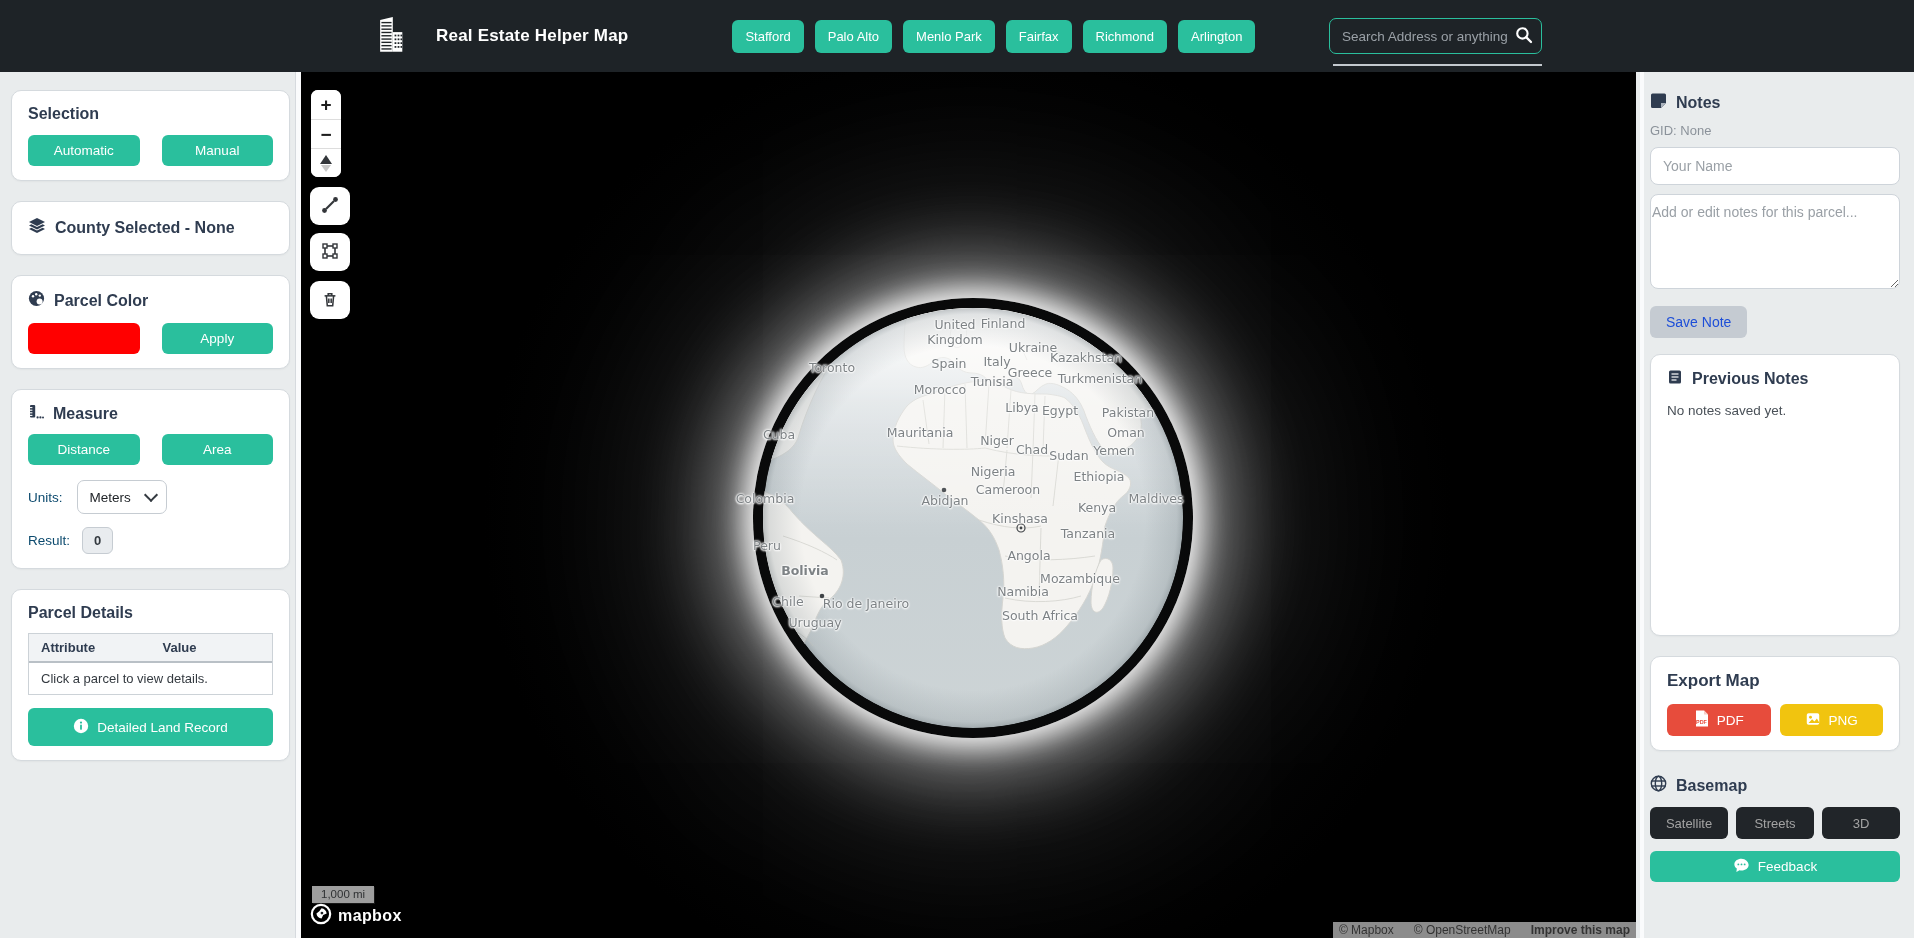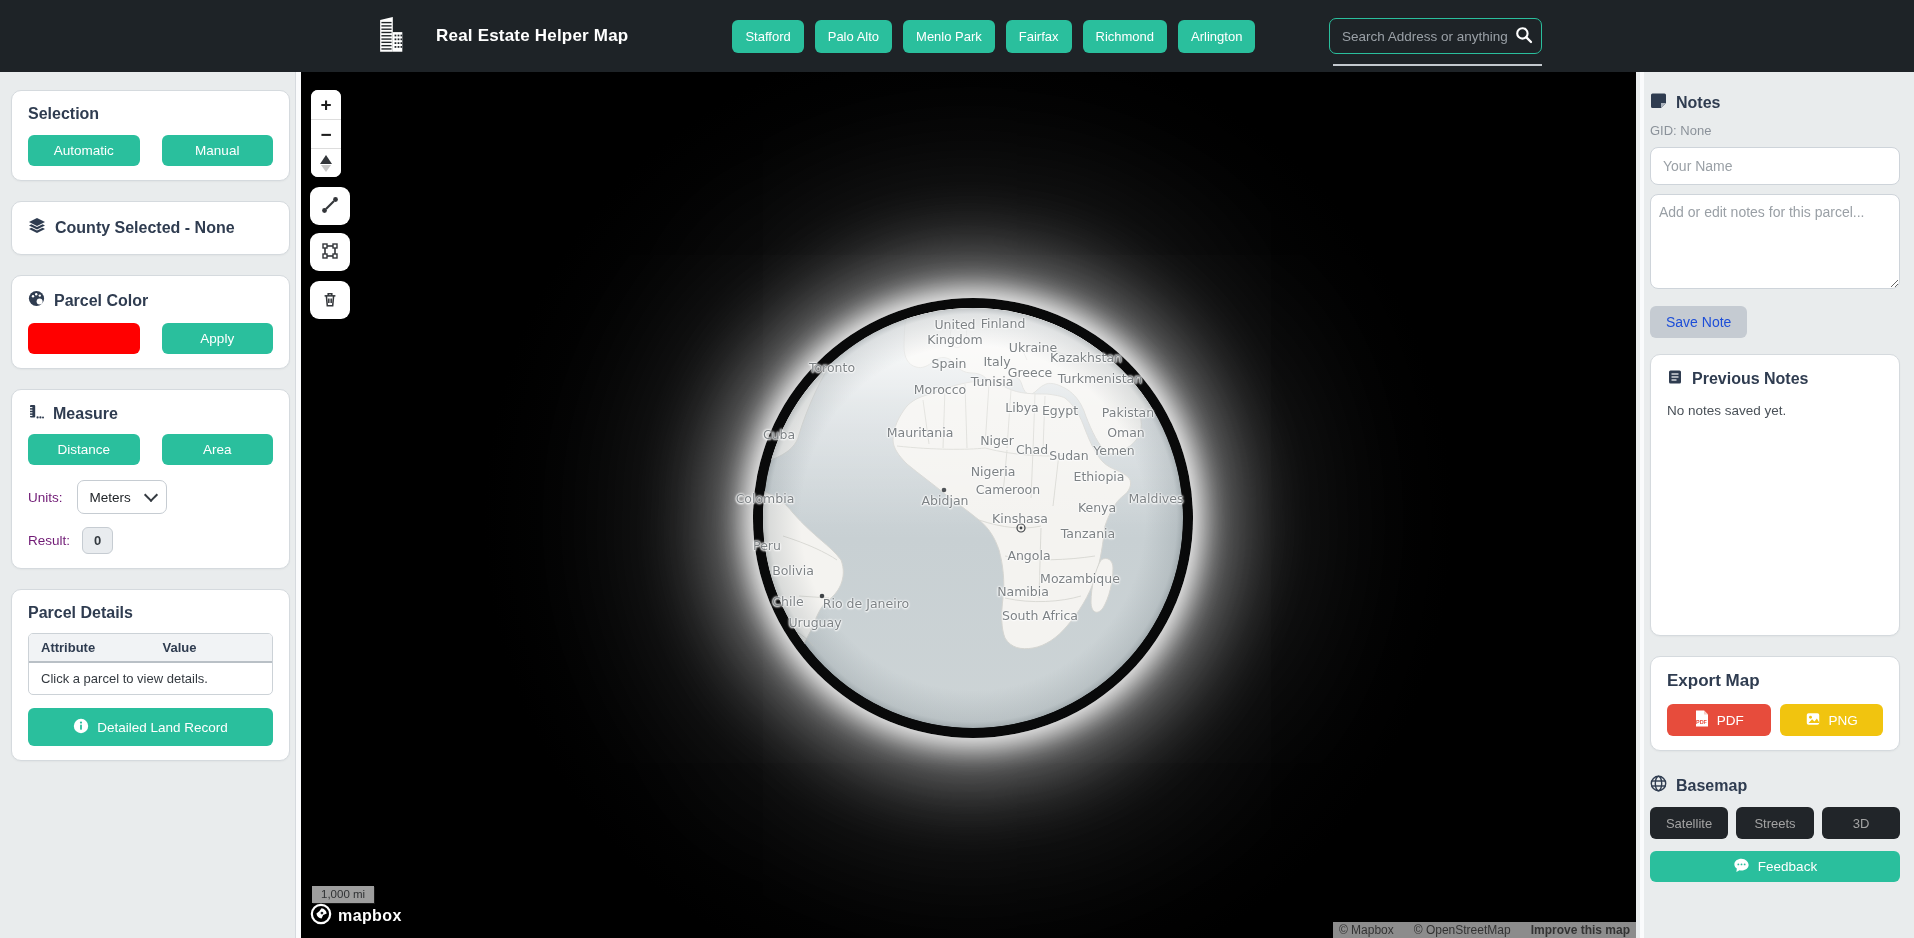--- a/index.html
+++ b/index.html
@@ -35,43 +35,43 @@
         margin-bottom:20px;box-shadow:0 1px 2px rgba(0,0,0,.04);}
   .panel-title{font-size:16px;font-weight:700;color:#2f3c50;display:flex;align-items:center;gap:9px;}
   .btn{border:none;border-radius:6px;color:#fff;font-size:13.5px;font-family:inherit;cursor:pointer;
        display:inline-flex;align-items:center;justify-content:center;gap:8px;}
   .btn-teal{background:#2abf9d;}
   .row2{display:flex;gap:22px;margin-top:12px;}
   .row2 .btn,.row2 .swatch{flex:1;height:31px;}
   .swatch{border:none;border-radius:6px;cursor:pointer;}
 
   .units-row{display:flex;align-items:center;gap:14px;margin-top:15px;}
-  .lbl{font-size:13.5px;color:#701a75;}
+  .lbl{font-size:13.5px;color:#0c4a6e;}
   .fake-select{width:90px;height:34px;border:1px solid #c6ccd2;border-radius:7px;background:#fff;
        display:flex;align-items:center;justify-content:space-between;padding:0 10px 0 12px;
        font-size:13.5px;color:#212529;cursor:pointer;box-sizing:border-box;}
   .chev{width:8px;height:8px;border-right:2px solid #343a40;border-bottom:2px solid #343a40;
        transform:rotate(45deg);margin-top:-4px;}
   .result-row{display:flex;align-items:center;gap:12px;margin-top:13px;}
   .result-badge{background:#e9ecef;border:1px solid #c6ccd2;border-radius:6px;padding:5px 11px;
        font-size:13px;font-weight:700;color:#343a40;}
 
-  .ptable{border:1px solid #ccd2d7;border-radius:5px;overflow:hidden;margin-top:11px;}
+  .ptable{border:1px solid #ccd2d7;border-radius:0;overflow:hidden;margin-top:11px;}
   .ptable .thead{display:flex;background:#f1f3f5;border-bottom:2px solid #b9c0c6;}
   .ptable .thead span{flex:1;padding:6px 12px;font-size:13px;font-weight:700;color:#2f3c50;}
   .ptable .trow{padding:8px 12px;font-size:13px;color:#343a40;}
   .record-btn{width:100%;height:38px;margin-top:13px;font-size:13.5px;}
 
   
   .gid{font-size:13px;color:#8b929a;margin:10px 0 9px 0;}
   .name-input{width:100%;height:38px;box-sizing:border-box;border:1px solid #ced4da;border-radius:8px;
        padding:0 12px;font-size:14px;font-family:inherit;color:#343a40;background:#fff;}
   .name-input::placeholder,.note-area::placeholder{color:#9aa0a6;}
   .note-area{width:100%;height:95px;box-sizing:border-box;border:1px solid #ced4da;border-radius:8px;
-       padding:9px 8px;font-size:14px;font-family:inherit;color:#343a40;margin-top:9px;resize:both;background:#fff;}
+       padding:9px 1px;font-size:14px;font-family:inherit;color:#343a40;margin-top:9px;resize:both;background:#fff;}
   .save-btn{background:#c5cbd2;color:#1d4ed8;height:32px;padding:0 16px;margin-top:13px;font-size:14px;}
   .prev-card{height:282px;box-sizing:border-box;margin-top:16px;}
   .empty-note{font-size:13.5px;color:#4a5158;margin-top:14px;}
   .export-card{margin-top:0;}
   .export-btns{display:flex;gap:9px;margin-top:13px;}
   .export-btns .btn{flex:1;height:32px;font-size:13.5px;}
   .btn-red{background:#e74c3c;}
   .btn-yellow{background:#f1c40f;}
   .basemap-row{display:flex;gap:8px;margin-top:11px;}
   .bm-btn{flex:1;background:#212529;color:#a3a3a3;border:none;border-radius:6px;height:32px;
@@ -347,21 +347,21 @@
         <rect x="0" y="0" width="440" height="230" fill="url(#haze)"></rect>
         <circle cx="220" cy="220" r="210" fill="url(#rim)"></circle>
       </g>
     </svg>
 
     <div class="map-labels">
         <span class="map-label" style="left: 531px; top: 303px;">Toronto</span>
         <span class="map-label" style="left: 478px; top: 370px;">Cuba</span>
         <span class="map-label" style="left: 464px; top: 434px;">Colombia</span>
         <span class="map-label" style="left: 466px; top: 481px;">Peru</span>
-        <span class="map-label" style="left: 492px; top: 506px;">Bolivia</span>
+        <span class="map-label" style="left: 504px; top: 506px; font-weight: bold;">Bolivia</span>
         <span class="map-label" style="left: 487px; top: 537px;">Chile</span>
         <span class="map-label" style="left: 514px; top: 558px;">Uruguay</span>
         <span class="map-label" style="left: 565px; top: 539px;">Rio de Janeiro</span>
         <span class="map-label wrap" style="left: 654px; top: 268px; width: 72px;">United Kingdom</span>
         <span class="map-label" style="left: 702px; top: 259px;">Finland</span>
         <span class="map-label" style="left: 732px; top: 283px;">Ukraine</span>
         <span class="map-label" style="left: 648px; top: 299px;">Spain</span>
         <span class="map-label" style="left: 696px; top: 297px;">Italy</span>
         <span class="map-label" style="left: 785px; top: 293px;">Kazakhstan</span>
         <span class="map-label" style="left: 729px; top: 308px;">Greece</span>

